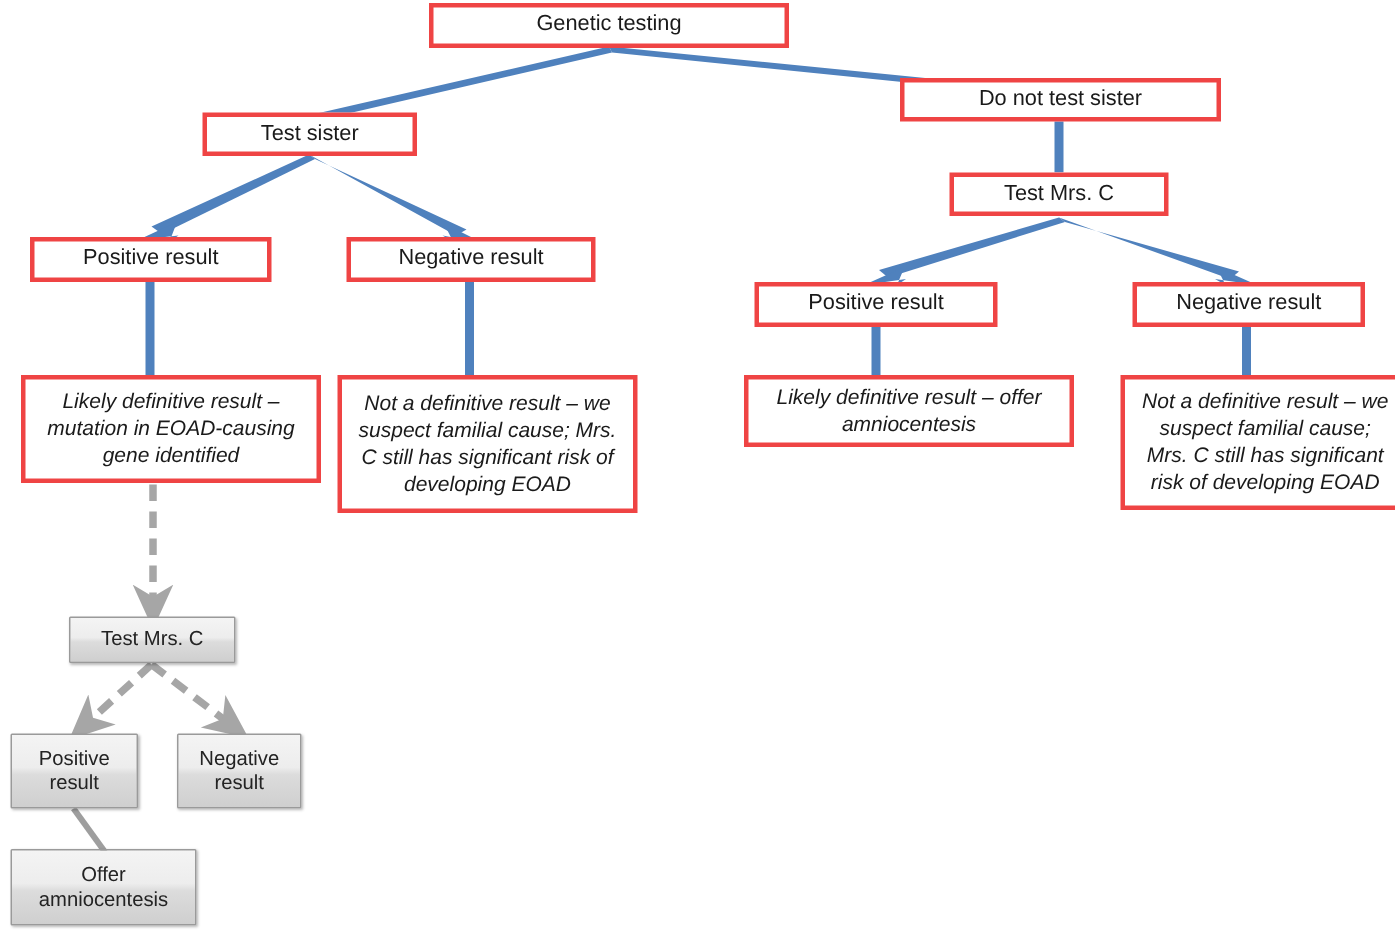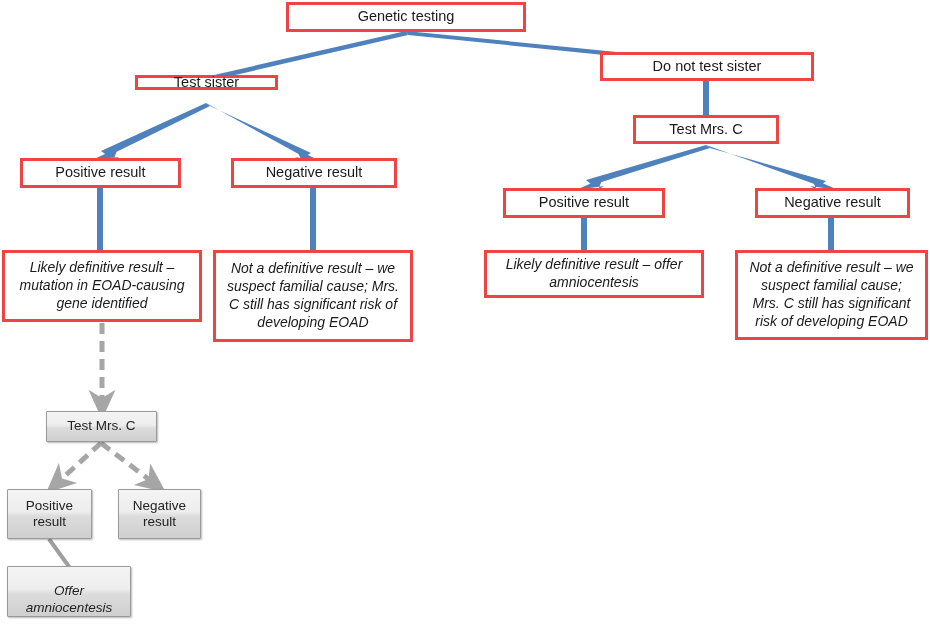--- a/index.html
+++ b/index.html
@@ -53,35 +53,34 @@
     border: 3px solid #ef4444;
     font-size: 14.5px;
     color: #1a1a1a;
   }
 
   .node.black.outcome {
     font-style: italic;
     font-size: 14px;
     padding: 3px 7px;
     line-height: 1.28;
+    margin-left: 12px;
   }
 
   
   .node.grey {
     background: linear-gradient(to bottom, #f4f4f4 0%, #ededed 45%, #dcdcdc 55%, #cfcfcf 100%);
     border: 1px solid #9a9a9a;
     border-radius: 1px;
     font-size: 13.5px;
     color: #232323;
     box-shadow: 1px 1px 2px rgba(0,0,0,0.28);
   }
 
   .node.grey.outcome {
-    font-style: italic;
-    align-items: flex-end;
   }
 
   .node .label {
     display: block;
     width: 100%;
     padding: 0 4px;
   }
 </style>
 </head>
 <body>
@@ -131,21 +130,21 @@
 
     <line x1="101" y1="443" x2="155" y2="484" stroke="#A6A6A6" stroke-width="5" stroke-dasharray="11 7" marker-end="url(#grey-head)"></line>
 
     <line x1="49" y1="539" x2="70" y2="568" stroke="#9E9E9E" stroke-width="4"></line>
   </svg>
 
   <div class="node black" style="left:286px; top:2px; width:240px; height:30px;">
     <span class="label">Genetic testing</span>
   </div>
 
-  <div class="node black" style="left:135px; top:75px; width:143px; height:15px;">
+  <div class="node black" style="left:135px; top:75px; width:143px; height:29px;">
     <span class="label">Test sister</span>
   </div>
 
   <div class="node black" style="left:20px; top:158px; width:161px; height:30px;">
     <span class="label">Positive result</span>
   </div>
 
   <div class="node black" style="left:231px; top:158px; width:166px; height:30px;">
     <span class="label">Negative result</span>
   </div>

